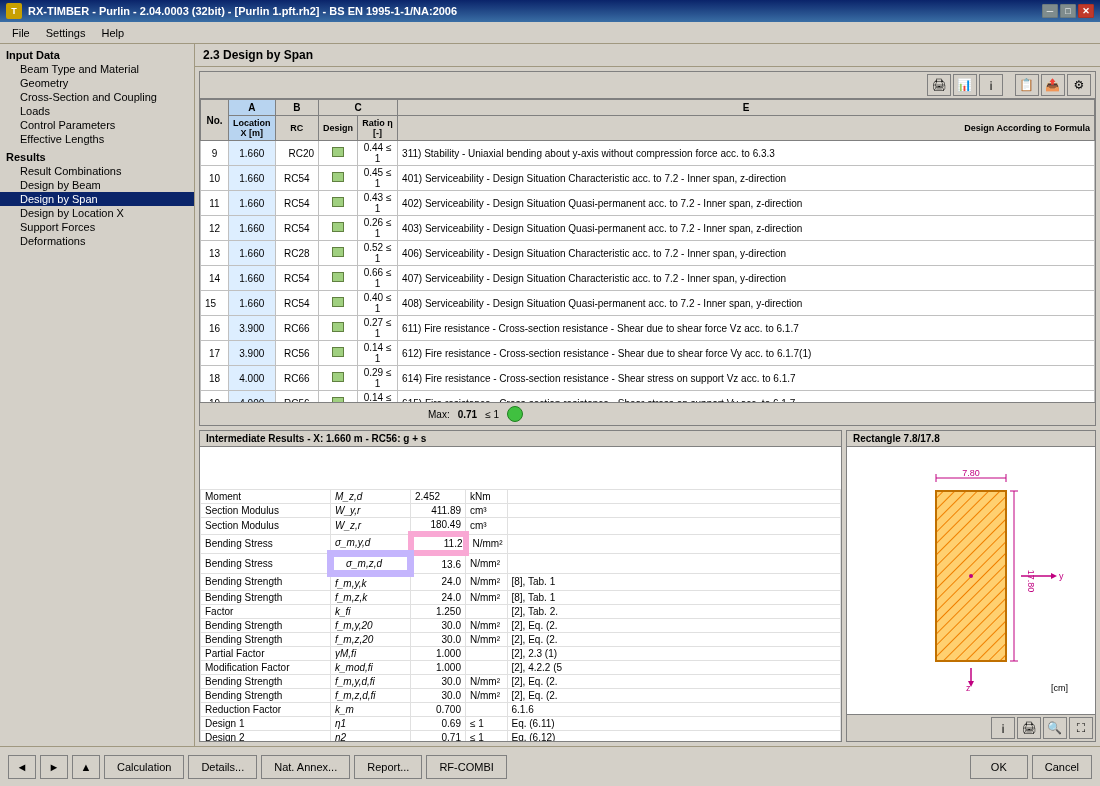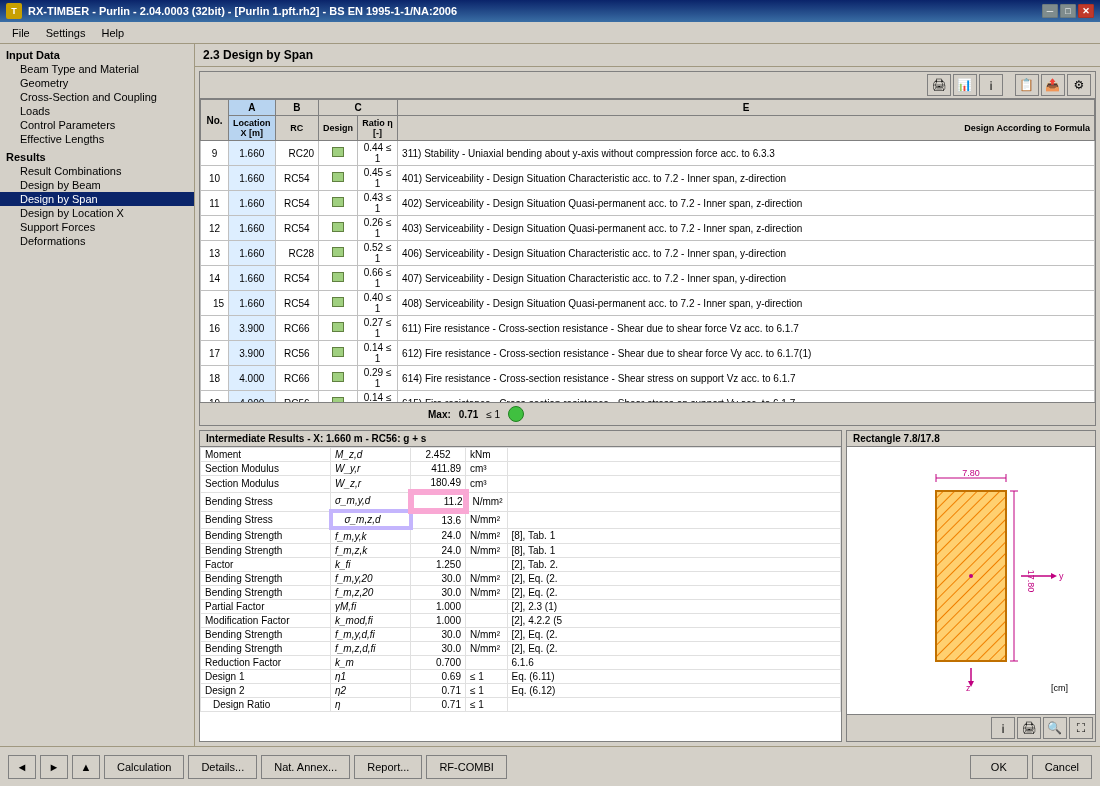--- a/index.html
+++ b/index.html
@@ -41,21 +41,21 @@
     .col-ratio { width: 40px; text-align: center; }
 
     
     .max-row { display: flex; align-items: center; padding: 3px 8px; background: #d4d0c8; border-top: 1px solid #808080; font-size: 10px; gap: 8px; }
     .toolbar-btn { width: 24px; height: 22px; background: #d4d0c8; border: 1px solid #808080; display: flex; align-items: center; justify-content: center; cursor: pointer; font-size: 12px; }
 
     
     .bottom-area { display: flex; gap: 4px; padding: 4px; flex: 1; overflow: hidden; }
     
     
-    .intermediate-results { flex: 1; background: white; border: 1px solid #808080; display: flex; flex-direction: column; overflow: hidden; min-width: 0; }
+    .intermediate-results { flex: 1; background: white; border: 1px solid #808080; display: flex; flex-direction: column; overflow: hidden; min-width: 0; gap: 42px; }
     .ir-header { background: #d4d0c8; padding: 2px 6px; font-size: 10px; border-bottom: 1px solid #808080; font-weight: bold; }
     .ir-table { width: 100%; border-collapse: collapse; font-size: 10px; overflow-y: auto; }
     .ir-table td { border: 1px solid #e0e0e0; padding: 1px 4px; }
     .ir-table td:nth-child(2) { font-style: italic; }
     .ir-table td:nth-child(3) { text-align: right; }
 
     
     .cross-section { width: 250px; background: white; border: 1px solid #808080; display: flex; flex-direction: column; overflow: hidden; }
     .cs-header { background: #d4d0c8; padding: 2px 6px; font-size: 10px; border-bottom: 1px solid #808080; font-weight: bold; }
     .cs-diagram { flex: 1; display: flex; align-items: center; justify-content: center; position: relative; padding: 10px; }
@@ -180,35 +180,35 @@
       <td class="col-no" style="text-align:center;">12</td>
       <td class="col-loc" style="text-align:center;background:#ddeeff;">1.660</td>
       <td class="col-rc" style="text-align:center;">RC54</td>
       <td style="text-align:center;width:20px;"><span style="display:inline-block;width:12px;height:10px;background:#a0d080;border:1px solid #608040;"></span></td>
       <td class="col-ratio" style="text-align:center;">0.26 ≤ 1</td>
       <td style="padding:1px 4px;">403) Serviceability - Design Situation Quasi-permanent acc. to 7.2 - Inner span, z-direction</td>
     </tr>
               <tr>
       <td class="col-no" style="text-align:center;">13</td>
       <td class="col-loc" style="text-align:center;background:#ddeeff;">1.660</td>
-      <td class="col-rc" style="text-align:right;">RC28</td>
+      <td class="col-rc" style="text-align:center;">RC28</td>
       <td style="text-align:center;width:20px;"><span style="display:inline-block;width:12px;height:10px;background:#a0d080;border:1px solid #608040;"></span></td>
       <td class="col-ratio" style="text-align:center;">0.52 ≤ 1</td>
       <td style="padding:1px 4px;">406) Serviceability - Design Situation Characteristic acc. to 7.2 - Inner span, y-direction</td>
     </tr>
               <tr>
       <td class="col-no" style="text-align:center;">14</td>
       <td class="col-loc" style="text-align:center;background:#ddeeff;">1.660</td>
       <td class="col-rc" style="text-align:center;">RC54</td>
       <td style="text-align:center;width:20px;"><span style="display:inline-block;width:12px;height:10px;background:#a0d080;border:1px solid #608040;"></span></td>
       <td class="col-ratio" style="text-align:center;margin-top:28px;">0.66 ≤ 1</td>
       <td style="padding:1px 4px;">407) Serviceability - Design Situation Characteristic acc. to 7.2 - Inner span, y-direction</td>
     </tr>
               <tr>
-      <td class="col-no" style="text-align:right;border-radius:12px;">15</td>
+      <td class="col-no" style="text-align:left;border-radius:12px;">15</td>
       <td class="col-loc" style="text-align:center;background:#ddeeff;">1.660</td>
       <td class="col-rc" style="text-align:center;">RC54</td>
       <td style="text-align:center;width:20px;"><span style="display:inline-block;width:12px;height:10px;background:#a0d080;border:1px solid #608040;"></span></td>
       <td class="col-ratio" style="text-align:center;">0.40 ≤ 1</td>
       <td style="padding:1px 4px;">408) Serviceability - Design Situation Quasi-permanent acc. to 7.2 - Inner span, y-direction</td>
     </tr>
               <tr>
       <td class="col-no" style="text-align:center;">16</td>
       <td class="col-loc" style="text-align:center;background:#ddeeff;">3.900</td>
       <td class="col-rc" style="text-align:center;">RC66</td>
@@ -238,38 +238,38 @@
       <td class="col-rc" style="text-align:center;">RC56</td>
       <td style="text-align:center;width:20px;"><span style="display:inline-block;width:12px;height:10px;background:#a0d080;border:1px solid #608040;"></span></td>
       <td class="col-ratio" style="text-align:center;">0.14 ≤ 1</td>
       <td style="padding:1px 4px;">615) Fire resistance - Cross-section resistance - Shear stress on support Vy acc. to 6.1.7</td>
     </tr>
             </tbody>
         </table>
       </div>
 
       <div class="max-row">
-        <span style="margin-left:220px; font-weight:bold;">Max:</span>
+        <span style="margin-left:220px; font-weight:normal;">Max:</span>
         <span style="font-weight:bold;">0.71</span>
         <span>≤ 1</span>
         <span class="green-circle"></span>
       </div>
     </div>
 
     <div class="bottom-area">
 
       <div class="intermediate-results">
         <div class="ir-header">Intermediate Results  -  X: 1.660 m  -  RC56: g + s</div>
         <div style="overflow-y:auto; flex:1;">
           <table class="ir-table" style="width:100%;">
             <tbody id="ir-tbody">
             <tr>
       <td style="width:130px;border:1px solid #e0e0e0;padding:1px 4px;">Moment</td>
       <td style="width:80px;border:1px solid #e0e0e0;padding:1px 4px;font-style:italic;">M_z,d</td>
-      <td style="width:55px;border:1px solid #e0e0e0;padding:1px 4px;text-align:center;">2.452</td>
+      <td style="width:55px;border:1px solid #e0e0e0;padding:1px 4px;text-align:left;">2.452</td>
       <td style="width:40px;border:1px solid #e0e0e0;padding:1px 4px;">kNm</td>
       <td style="border:1px solid #e0e0e0;padding:1px 4px;"></td>
     </tr>
                 <tr>
       <td style="width:130px;border:1px solid #e0e0e0;padding:1px 4px;">Section Modulus</td>
       <td style="width:80px;border:1px solid #e0e0e0;padding:1px 4px;font-style:italic;">W_y,r</td>
       <td style="width:55px;border:1px solid #e0e0e0;padding:1px 4px;text-align:right;">411.89</td>
       <td style="width:40px;border:1px solid #e0e0e0;padding:1px 4px;">cm³</td>
       <td style="border:1px solid #e0e0e0;padding:1px 4px;"></td>
     </tr>
@@ -282,21 +282,21 @@
     </tr>
                 <tr>
       <td style="width:130px;border:1px solid #e0e0e0;padding:1px 4px;">Bending Stress</td>
       <td style="width:80px;border:1px solid #e0e0e0;padding:1px 4px;font-style:italic;">σ_m,y,d</td>
       <td style="width:55px;border:6px solid #f9a8d4;padding:1px 0;text-align:right;">11.2</td>
       <td style="width:40px;border:1px solid #e0e0e0;padding:1px 4px;">N/mm²</td>
       <td style="border:1px solid #e0e0e0;padding:1px 4px;"></td>
     </tr>
                 <tr>
       <td style="width:130px;border:1px solid #e0e0e0;padding:1px 4px;">Bending Stress</td>
-      <td style="width:80px;border:4px solid #c4b5fd;padding:1px 12px;font-style:italic;">σ_m,z,d</td>
+      <td style="width:80px;border:7px solid #c4b5fd;padding:1px 12px;font-style:italic;">σ_m,z,d</td>
       <td style="width:55px;border:1px solid #e0e0e0;padding:1px 4px;text-align:right;">13.6</td>
       <td style="width:40px;border:1px solid #e0e0e0;padding:1px 4px;">N/mm²</td>
       <td style="border:1px solid #e0e0e0;padding:1px 4px;"></td>
     </tr>
                 <tr>
       <td style="width:130px;border:1px solid #e0e0e0;padding:1px 4px;">Bending Strength</td>
       <td style="width:80px;border:1px solid #e0e0e0;padding:1px 4px;font-style:italic;">f_m,y,k</td>
       <td style="width:55px;border:1px solid #e0e0e0;padding:1px 4px;text-align:right;">24.0</td>
       <td style="width:40px;border:1px solid #e0e0e0;padding:1px 4px;">N/mm²</td>
       <td style="border:1px solid #e0e0e0;padding:1px 4px;">[8], Tab. 1</td>

